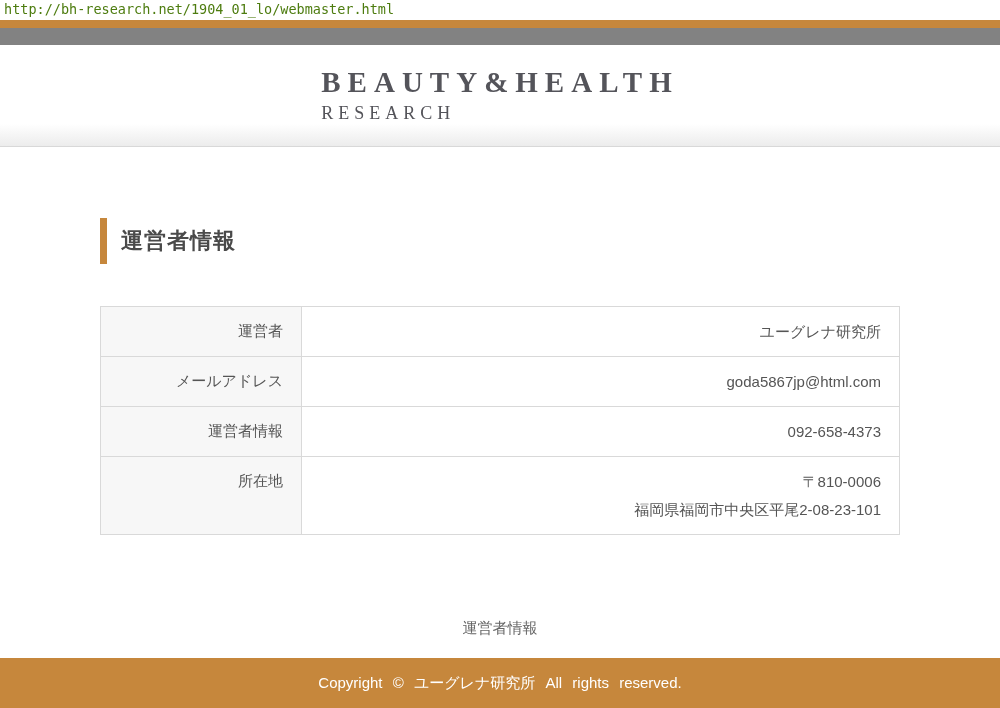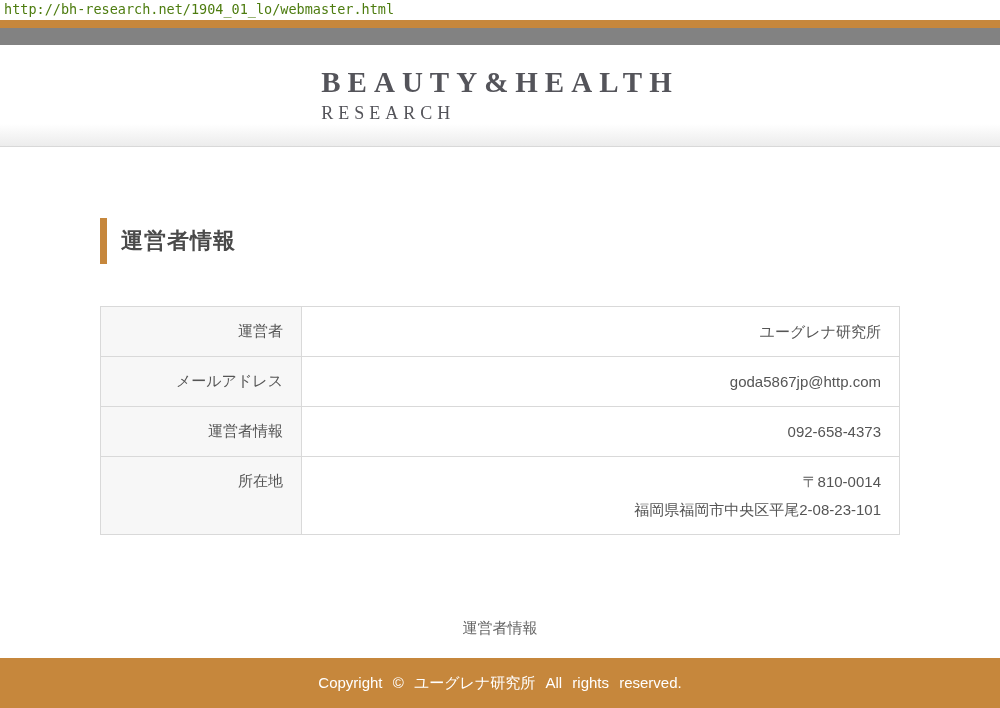--- a/index.html
+++ b/index.html
@@ -133,33 +133,33 @@
       <tbody>
         <tr>
           <th>運営者</th>
           <td>
             <div>ユーグレナ研究所</div>
           </td>
         </tr>
         <tr>
           <th>メールアドレス</th>
           <td>
-            <div>goda5867jp@http.com</div>
+            <div>goda5867jp@html.com</div>
           </td>
         </tr>
         <tr>
           <th>運営者情報</th>
           <td>
             <div>092-658-4373</div>
           </td>
         </tr>
         <tr>
           <th>所在地</th>
           <td>
-            <div>〒810-0014</div>
+            <div>〒810-0006</div>
             <div>福岡県福岡市中央区平尾2-08-23-101</div>
           </td>
         </tr>
       </tbody>
     </table>
 
     <nav class="footer-nav">
       <a class="footer-link">運営者情報</a>
     </nav>
 

